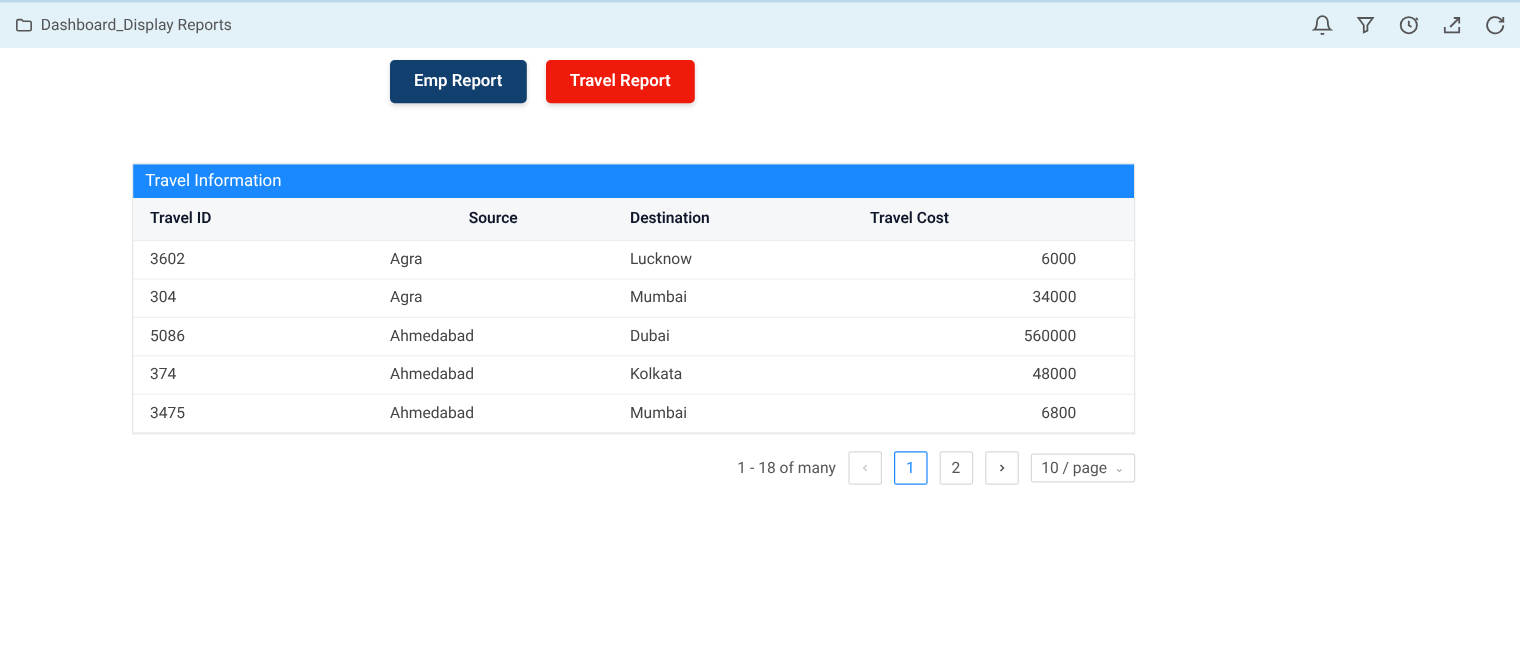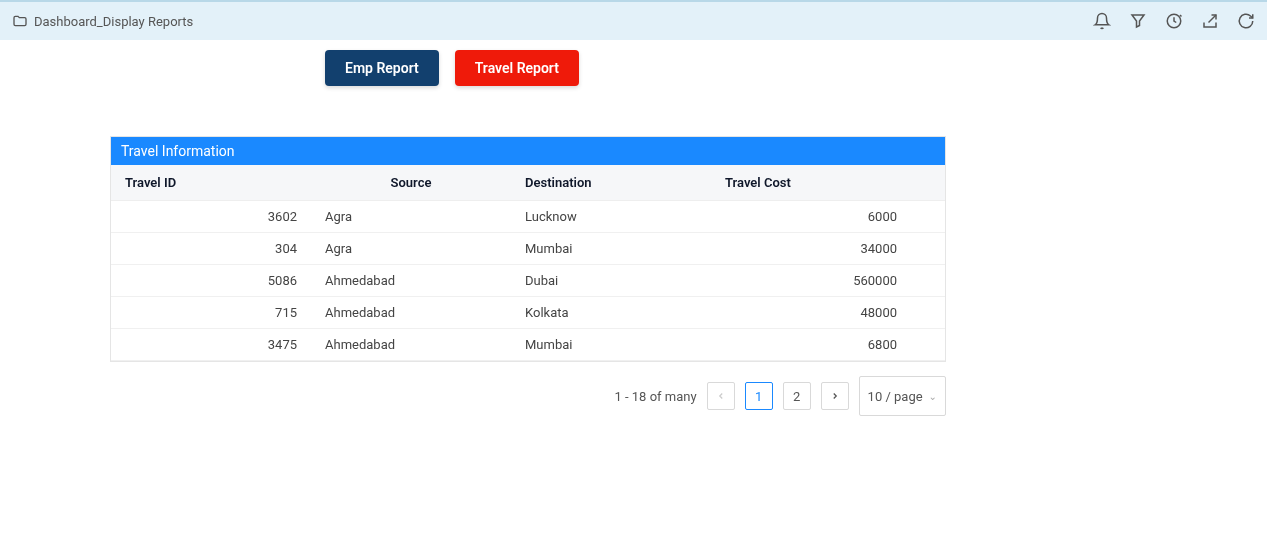--- a/index.html
+++ b/index.html
@@ -17,29 +17,29 @@
     .panel-header { background: #1a89ff; color: #fff; padding: 6px 10px; font-size: 14px; font-weight: 400; }
     .table-header { display: flex; background: #f6f7f9; border-bottom: 1px solid #eee; }
     .th { font-weight: 600; font-size: 13px; color: #0f172a; padding: 10px 14px; }
     .th.id { width: 200px; }
     .th.src { width: 200px; text-align: center; }
     .th.dst { width: 200px; }
     .th.cost { width: 214px; }
     .table-body { height: 160px; overflow-y: scroll; }
     .row { display: flex; border-bottom: 1px solid #f0f0f0; }
     .td { font-size: 13px; color: #444; padding: 8px 14px; }
-    .td.id { width: 200px; text-align: right; }
+    .td.id { width: 200px; }
     .td.src { width: 200px; }
     .td.dst { width: 200px; }
     .td.cost { width: 200px; text-align: right; }
     .pagination { display: flex; align-items: center; justify-content: flex-end; gap: 10px; padding: 14px 0 0 0; font-size: 13px; color: #555; }
     .page-btn { width: 28px; height: 28px; border: 1px solid #d9d9d9; background: #fff; display: flex; align-items: center; justify-content: center; cursor: pointer; border-radius: 2px; font-size: 13px; color: #555; }
     .page-btn.active { border-color: #1a89ff; color: #1a89ff; }
     .page-btn.disabled { color: #ccc; cursor: not-allowed; }
-    .page-size { height: 40px; border: 1px solid #d9d9d9; background: #fff; display: flex; align-items: center; padding: 0 8px; gap: 6px; cursor: pointer; border-radius: 2px; font-size: 13px; color: #555; }
+    .page-size { height: 24px; border: 1px solid #d9d9d9; background: #fff; display: flex; align-items: center; padding: 0 8px; gap: 6px; cursor: pointer; border-radius: 2px; font-size: 13px; color: #555; }
     .chev-down { font-size: 10px; color: #aaa; }
     .table-body::-webkit-scrollbar { width: 16px; }
     .table-body::-webkit-scrollbar-track { background: #f0f0f0; }
     .table-body::-webkit-scrollbar-thumb { background: #c4c4c4; }
     .table-body::-webkit-scrollbar-button { background: #f0f0f0; height: 14px; }
   </style>
 </head>
 <body>
 
 <div class="topbar">
@@ -101,21 +101,21 @@
           <div class="td dst">Mumbai</div>
           <div class="td cost">34000</div>
         </div>
         <div class="row">
           <div class="td id">5086</div>
           <div class="td src">Ahmedabad</div>
           <div class="td dst">Dubai</div>
           <div class="td cost">560000</div>
         </div>
         <div class="row">
-          <div class="td id">715</div>
+          <div class="td id">374</div>
           <div class="td src">Ahmedabad</div>
           <div class="td dst">Kolkata</div>
           <div class="td cost">48000</div>
         </div>
         <div class="row">
           <div class="td id">3475</div>
           <div class="td src">Ahmedabad</div>
           <div class="td dst">Mumbai</div>
           <div class="td cost">6800</div>
         </div>

